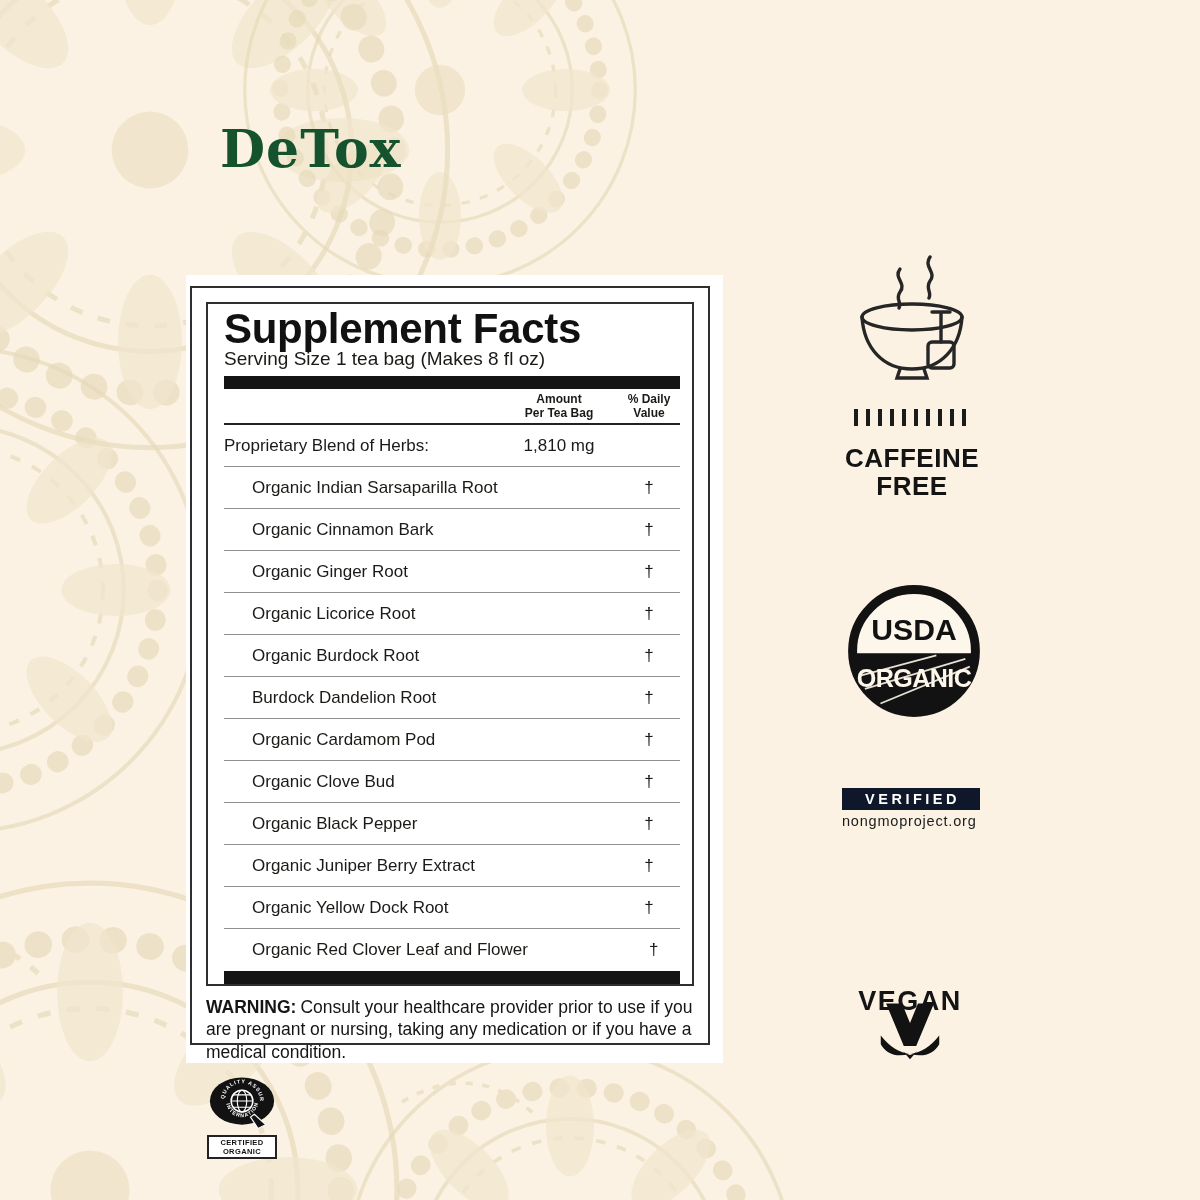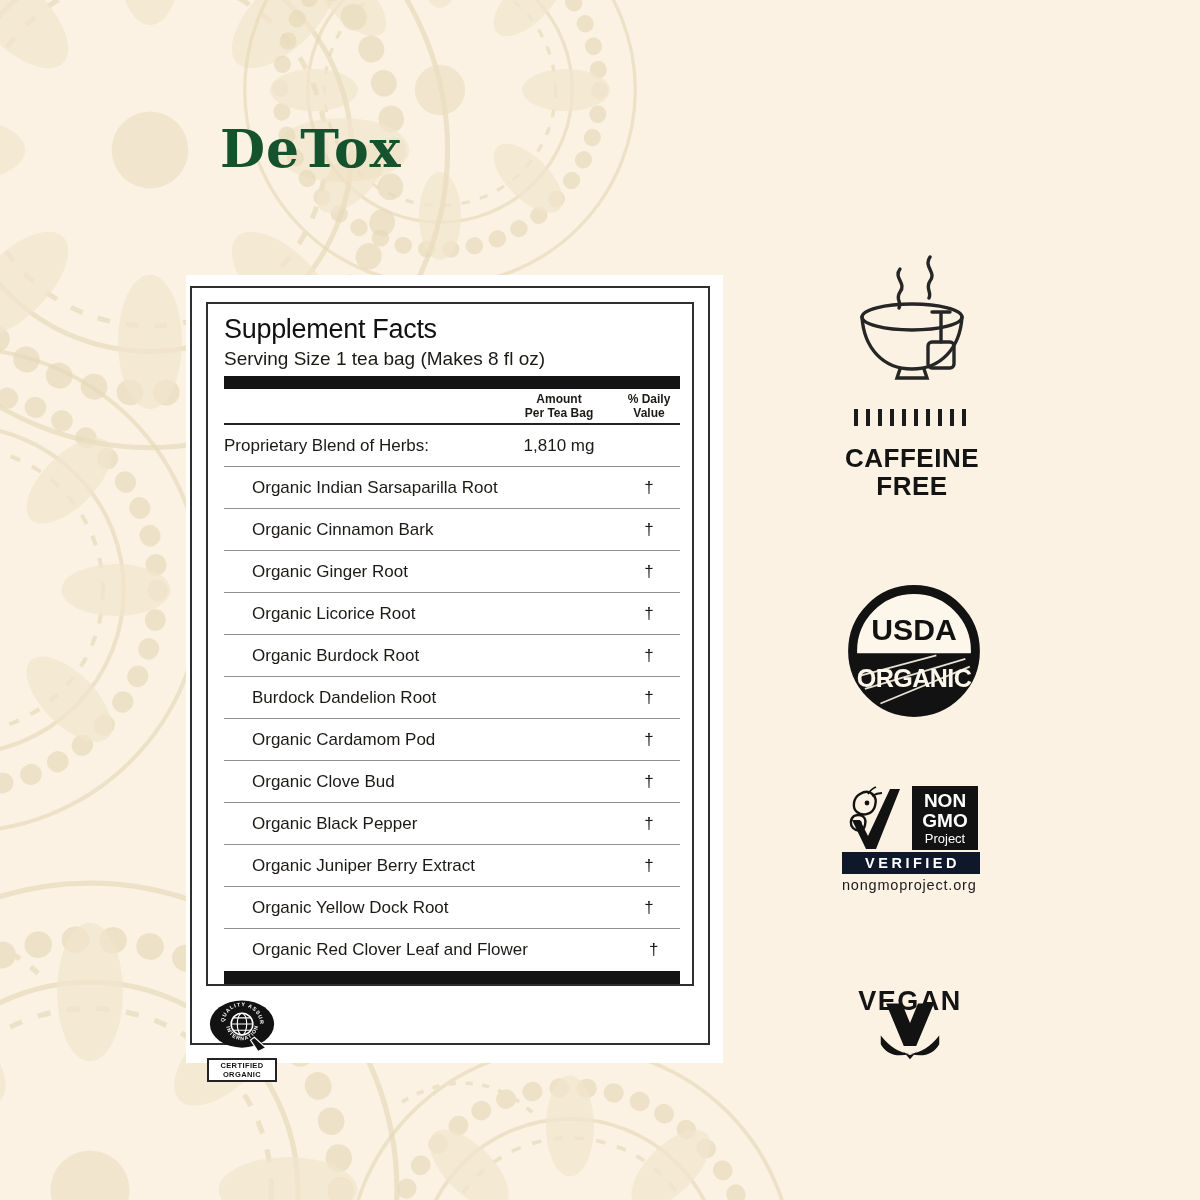--- a/index.html
+++ b/index.html
@@ -29,21 +29,21 @@
   }
   .outer-box {
     position:absolute; left:4px; top:11px; right:13px; bottom:18px;
     border:2px solid #2f2f2f; background:#fff;
     padding:14px 0 0 0;
   }
   .sf-box {
     margin:0 14px; border:2px solid #2f2f2f;
     padding:8px 12px 0 16px;
   }
-  .sf-title { font-size:27px; font-weight:normal; letter-spacing:-.3px; line-height:34px; color:#111; }
+  .sf-title { font-size:42px; font-weight:bold; letter-spacing:-.3px; line-height:34px; color:#111; }
   .sf-serving { font-size:19px; line-height:26px; color:#1c1a17; }
   .bar-thick { height:13px; background:#141414; margin-top:4px; }
   .sf-header { display:flex; align-items:flex-end; padding:4px 0 3px 0; }
   .sf-header .spacer { flex:1; }
   .hcol { font-size:12px; font-weight:bold; line-height:13.5px; text-align:center; }
   .hcol.amount { width:118px; }
   .hcol.daily  { width:62px; }
   .hairline { height:2px; background:#222; }
   .row { display:flex; align-items:center; height:42px; font-size:17px; }
   .row .name { flex:1; white-space:nowrap; }
@@ -214,20 +214,21 @@
       </div>
       <div class="row">
         <span class="name indent">Organic Red Clover Leaf and Flower</span>
         <span class="amt"></span>
           <span class="dag">†</span>
       </div>
 
       <div class="bar-thick" style="margin-top:0"></div>
     </div>
 
+    <p class="warning-text"><span class="wlabel">WARNING:</span><span class="wbody">Consult your healthcare provider prior to use if you are pregnant or nursing, taking any medication or if you have a medical condition.</span></p>
 
     <div class="company-row">
       <div class="qai">
         <svg width="68" height="54" viewBox="0 0 72 56">
           <defs>
             <path id="qai-top" d="M17,27 A19,19 0 0 1 55,27"></path>
             <path id="qai-bot" d="M19,27 A17,17 0 0 0 53,27"></path>
           </defs>
           <ellipse cx="36" cy="27" rx="34" ry="25" fill="#121212"></ellipse>
           <path d="M49,41 l12,11 l-8,4 l-8,-12 z" fill="#121212" stroke="#ffffff" stroke-width="1.2"></path>
@@ -278,37 +279,20 @@
   <g stroke="#fdf7eb" stroke-width="1.6" opacity=".9">
     <path d="M16,94 L106,67"></path>
     <path d="M12,82 L80,64"></path>
     <path d="M30,107 L110,74"></path>
   </g>
   <text x="60" y="50" text-anchor="middle" font-family="Liberation Sans, sans-serif" font-size="27" font-weight="bold" fill="#121212">USDA</text>
   <text x="60" y="92" text-anchor="middle" font-family="Liberation Sans, sans-serif" font-size="22.5" font-weight="bold" fill="#fdf7eb" letter-spacing="-0.5">ORGANIC</text>
 </svg>
 
 <div class="nongmo">
-  <div class="nongmo-top">
-    <svg width="68" height="64" viewBox="0 0 68 64">
-      <path d="M24,63 L10,34 h8 l8,16 L48,3 h10 L34,63 Z" fill="#121212"></path>
-      <g fill="none" stroke="#121212" stroke-width="2.4">
-        <path d="M18,8 c10,-6 18,2 15,12 c-2,8 -12,11 -18,6 c-5,-4 -4,-14 3,-18 Z"></path>
-        <path d="M12,30 c7,-3 13,1 11,9 c-1,6 -8,7 -12,3 c-3,-3 -3,-9 1,-12 Z"></path>
-        <path d="M26,8 q3,-5 8,-7 M30,10 q5,-3 10,-3" stroke-width="1.8"></path>
-      </g>
-      <circle cx="25" cy="17" r="2.4" fill="#121212"></circle>
-      <circle cx="18" cy="37" r="1.9" fill="#121212"></circle>
-    </svg>
-    <div class="nongmo-box">
-      <div class="b1">NON</div>
-      <div class="b2">GMO</div>
-      <div class="b3">Project</div>
-    </div>
-  </div>
   <div class="nongmo-verified">VERIFIED</div>
   <div class="nongmo-url">nongmoproject.org</div>
 </div>
 
 <div class="badge vegan-label">VEGAN</div>
 <svg class="badge" style="left:879px; top:999px" width="62" height="64" viewBox="0 0 70 66">
   <path d="M8,2 H26 L35,24 L44,2 H62 L42,50 H28 Z" fill="#121212"></path>
   <path d="M2,38 C12,51 23,57 34,59 C20,63 8,59 2,48 Z" fill="#121212"></path>
   <path d="M68,38 C58,51 47,57 36,59 C50,63 62,59 68,48 Z" fill="#121212"></path>
   <path d="M27,56 q8,8 16,0 l-8,9 Z" fill="#121212"></path>

